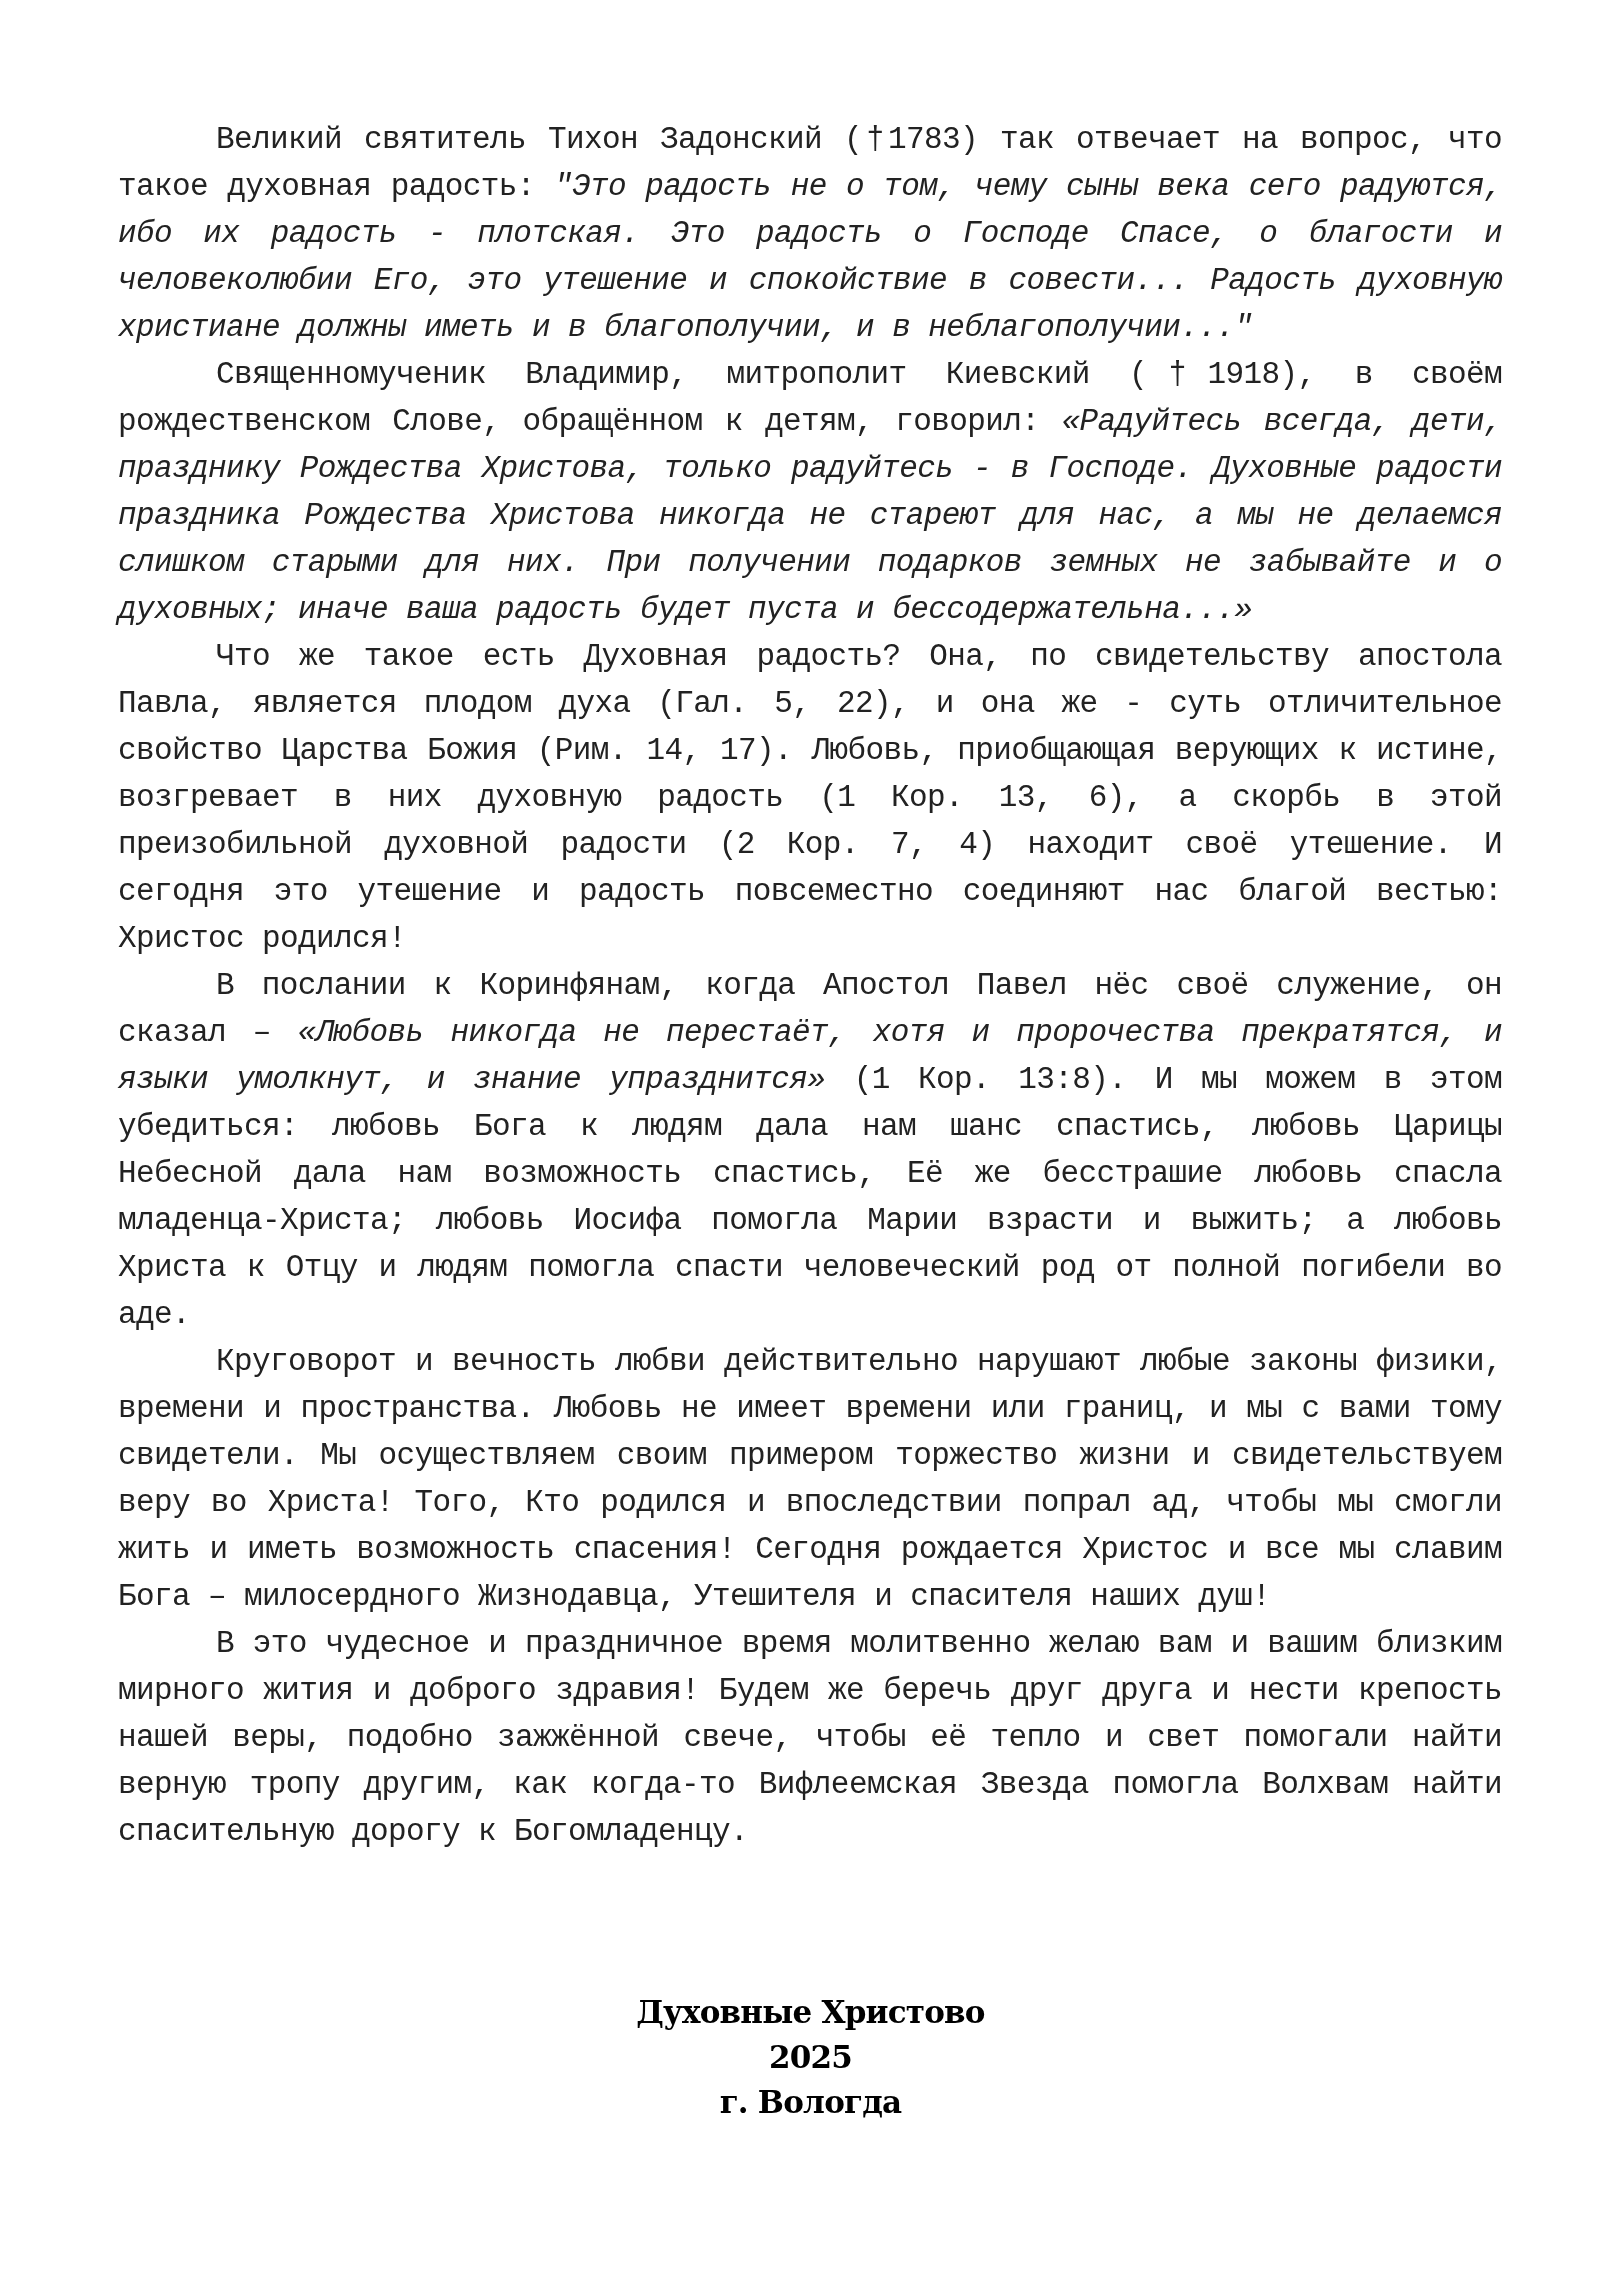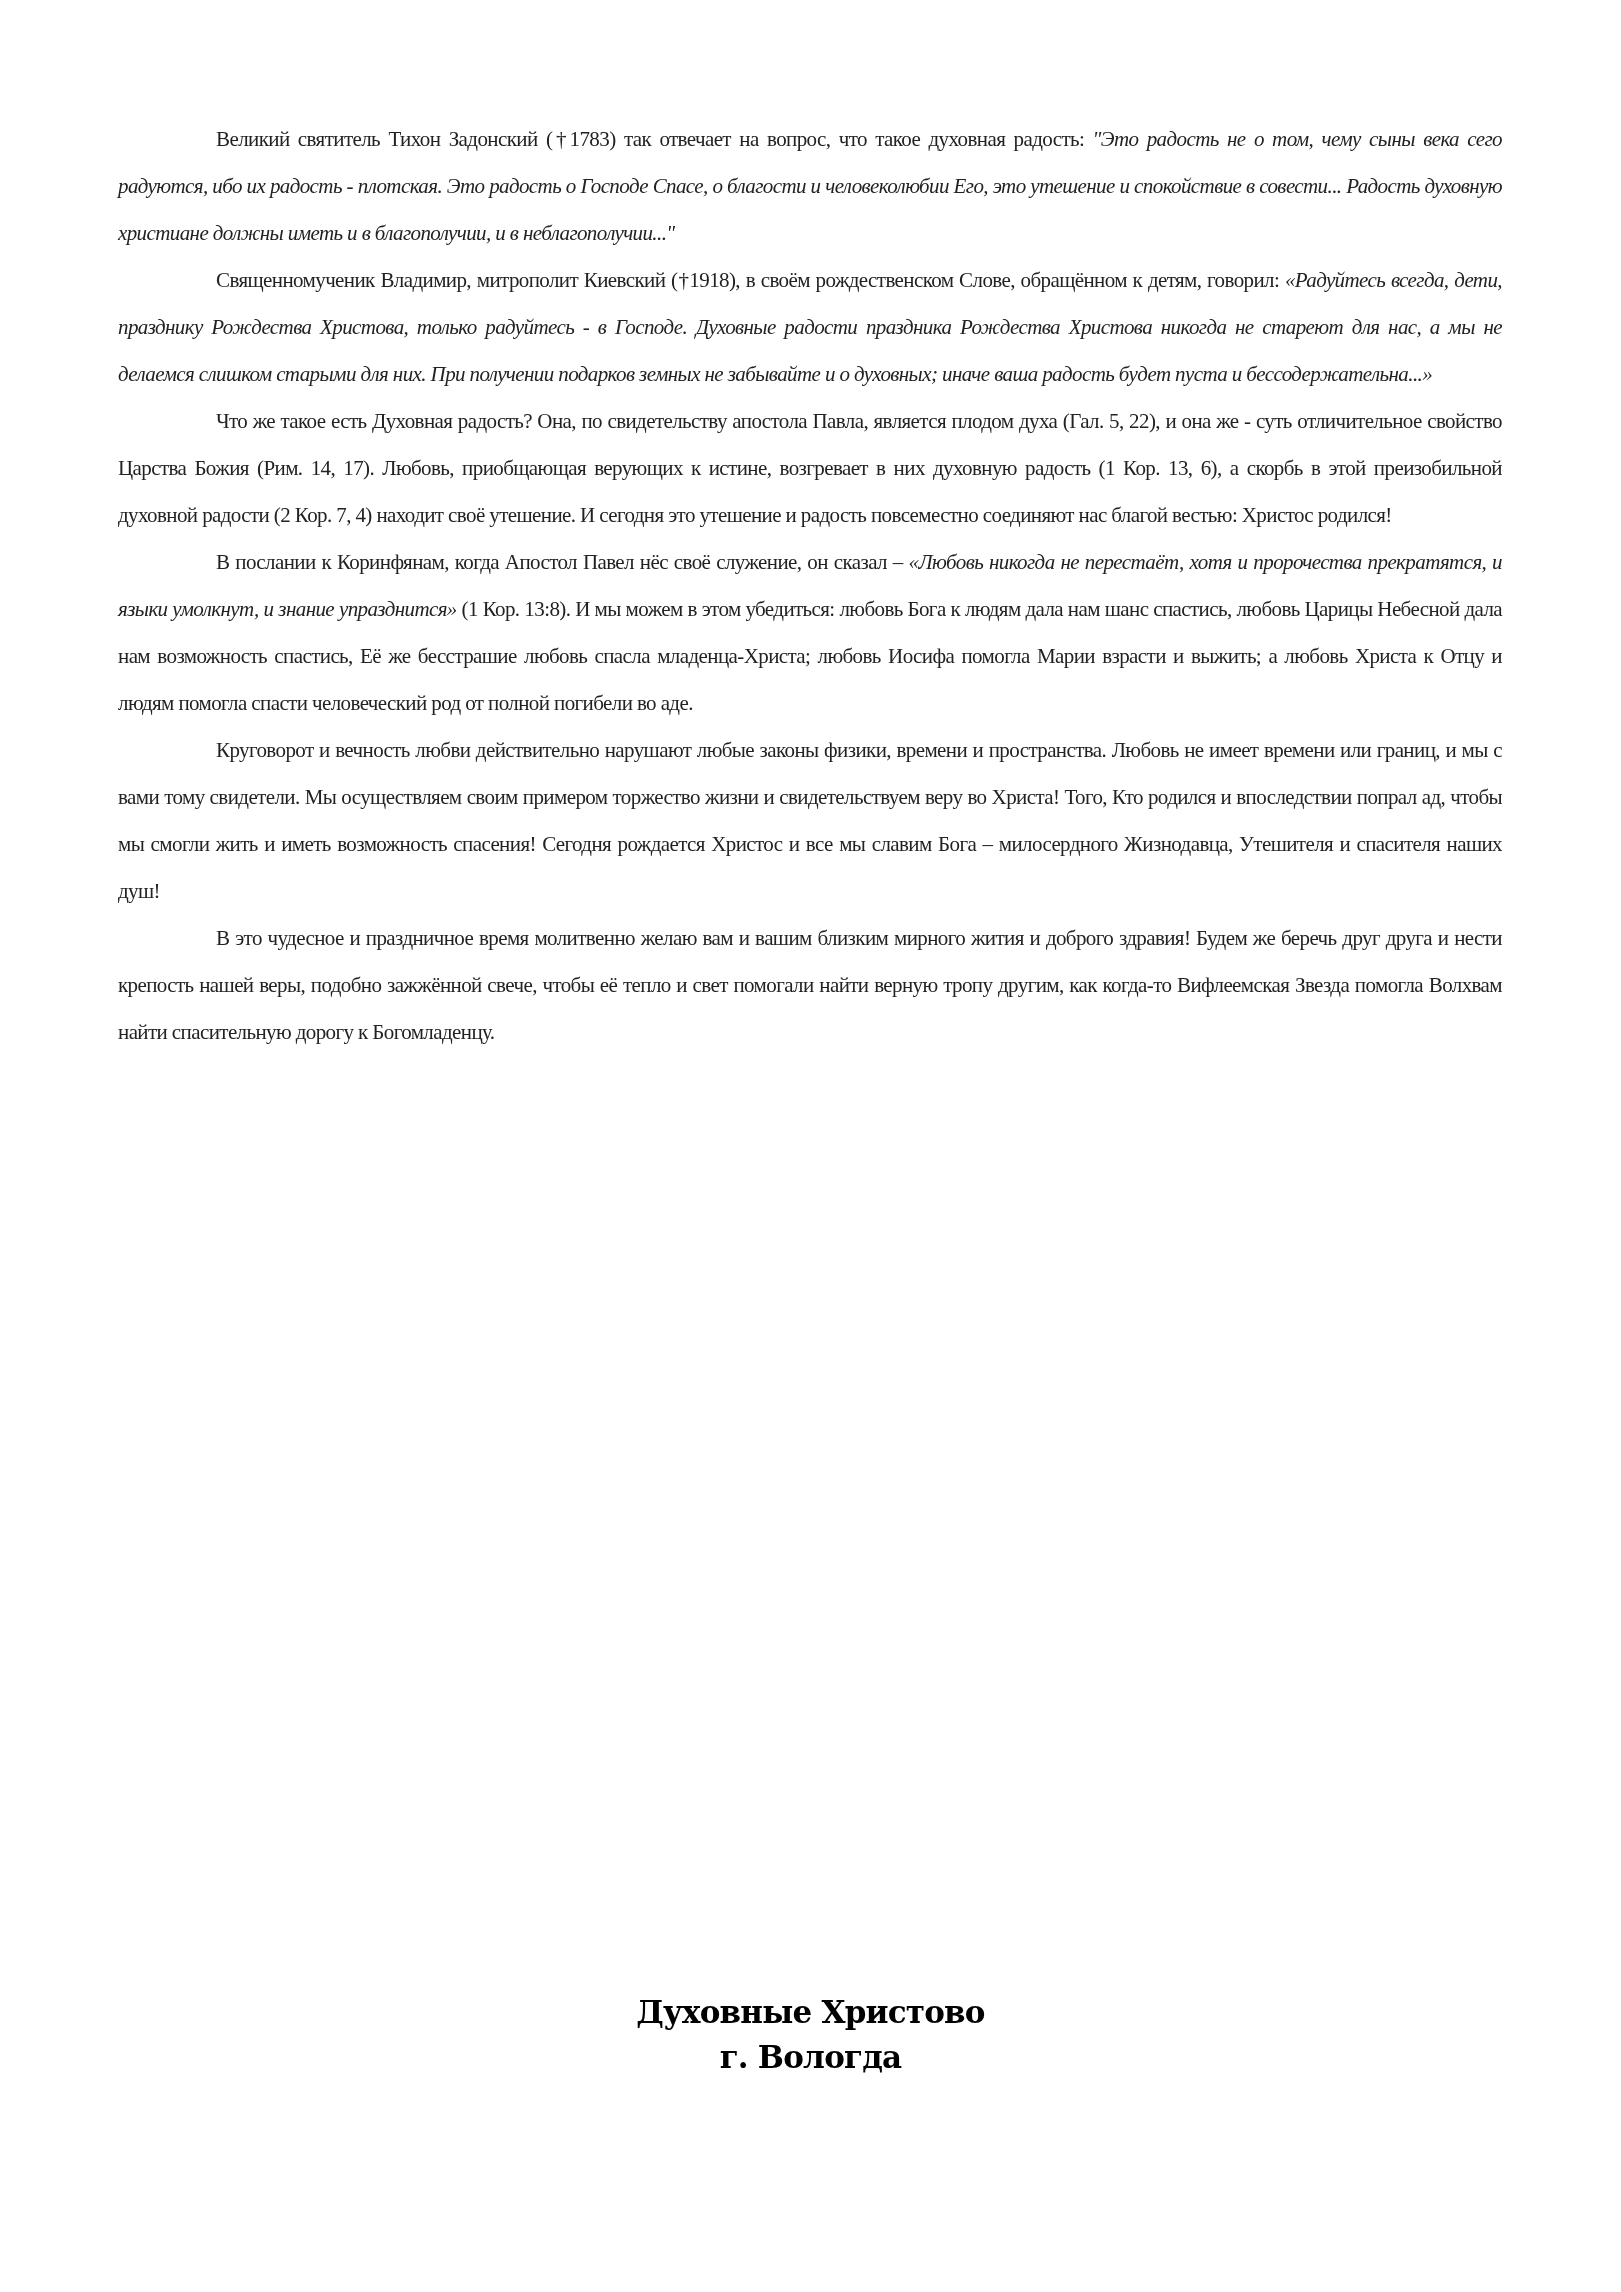--- a/index.html
+++ b/index.html
@@ -1,20 +1,20 @@
 <!DOCTYPE html>
 <html><head>
 <meta charset="utf-8">
 <style>
   html, body { margin: 0; padding: 0; background: #ffffff; }
   body { width: 1621px; height: 2293px; position: relative; overflow: hidden; }
   .page {
     position: absolute; left: 118px; top: 116px; width: 1384px;
-    font-family: Liberation Serif, serif;
-    font-size: 21px; line-height: 47px; color: #222222;
+    font-family: Liberation Mono, monospace;
+    font-size: 31px; line-height: 47px; color: #222222;
     letter-spacing: -0.6px;
   }
   .para { margin: 0; text-indent: 98px; text-align: justify; }
   .para i { font-style: italic; }
   .signature {
     position: absolute; left: 0; width: 1621px; top: 1990px;
     text-align: center; font-family: "DejaVu Serif", "Liberation Serif", serif;
     font-weight: bold; font-size: 31px; line-height: 45px; color: #000000;
     letter-spacing: -0.8px;
   }
@@ -39,15 +39,16 @@
   <p class="para">
     <span>Круговорот и вечность любви действительно нарушают любые законы физики, времени и пространства. Любовь не имеет времени или границ, и мы с вами тому свидетели. Мы осуществляем своим примером торжество жизни и свидетельствуем веру во Христа! Того, Кто родился и впоследствии попрал ад, чтобы мы смогли жить и иметь возможность спасения! Сегодня рождается Христос и все мы славим Бога – милосердного Жизнодавца, Утешителя и спасителя наших душ!</span>
   </p>
   <p class="para">
     <span>В это чудесное и праздничное время молитвенно желаю вам и вашим близким мирного жития и доброго здравия! Будем же беречь друг друга и нести крепость нашей веры, подобно зажжённой свече, чтобы её тепло и свет помогали найти верную тропу другим, как когда-то Вифлеемская Звезда помогла Волхвам найти спасительную дорогу к Богомладенцу.</span>
   </p>
 </div>
 
 <div class="signature">
   <div>Духовные Христово</div>
+  <div>2025</div>
   <div>г. Вологда</div>
 </div>
 
 
 </body></html>

